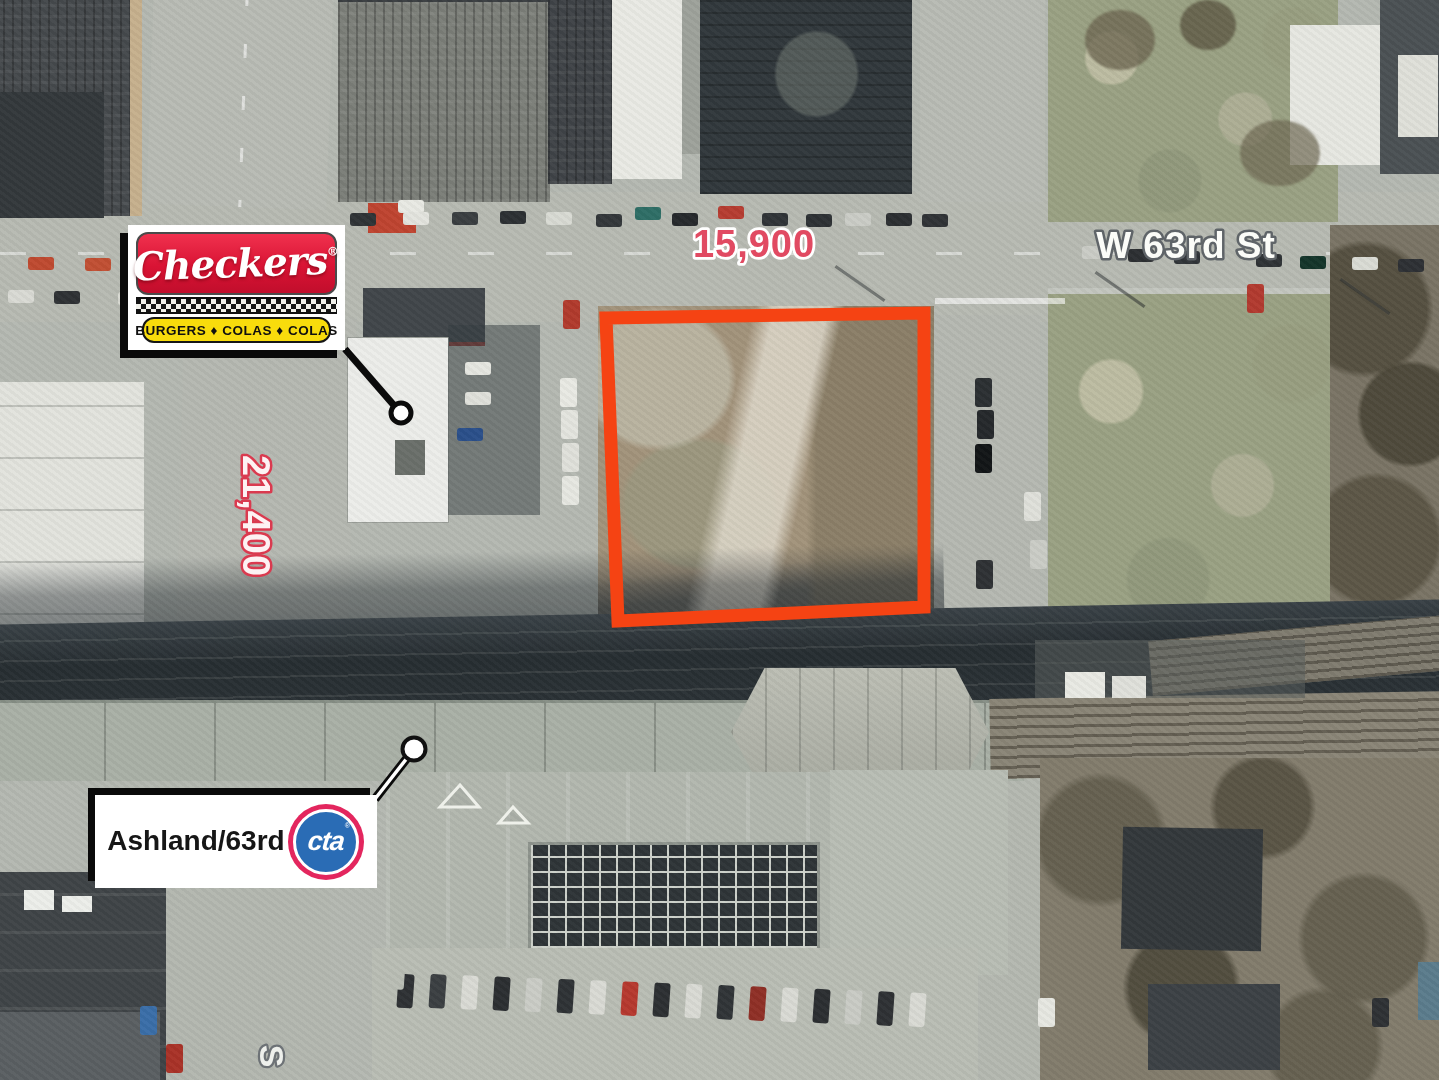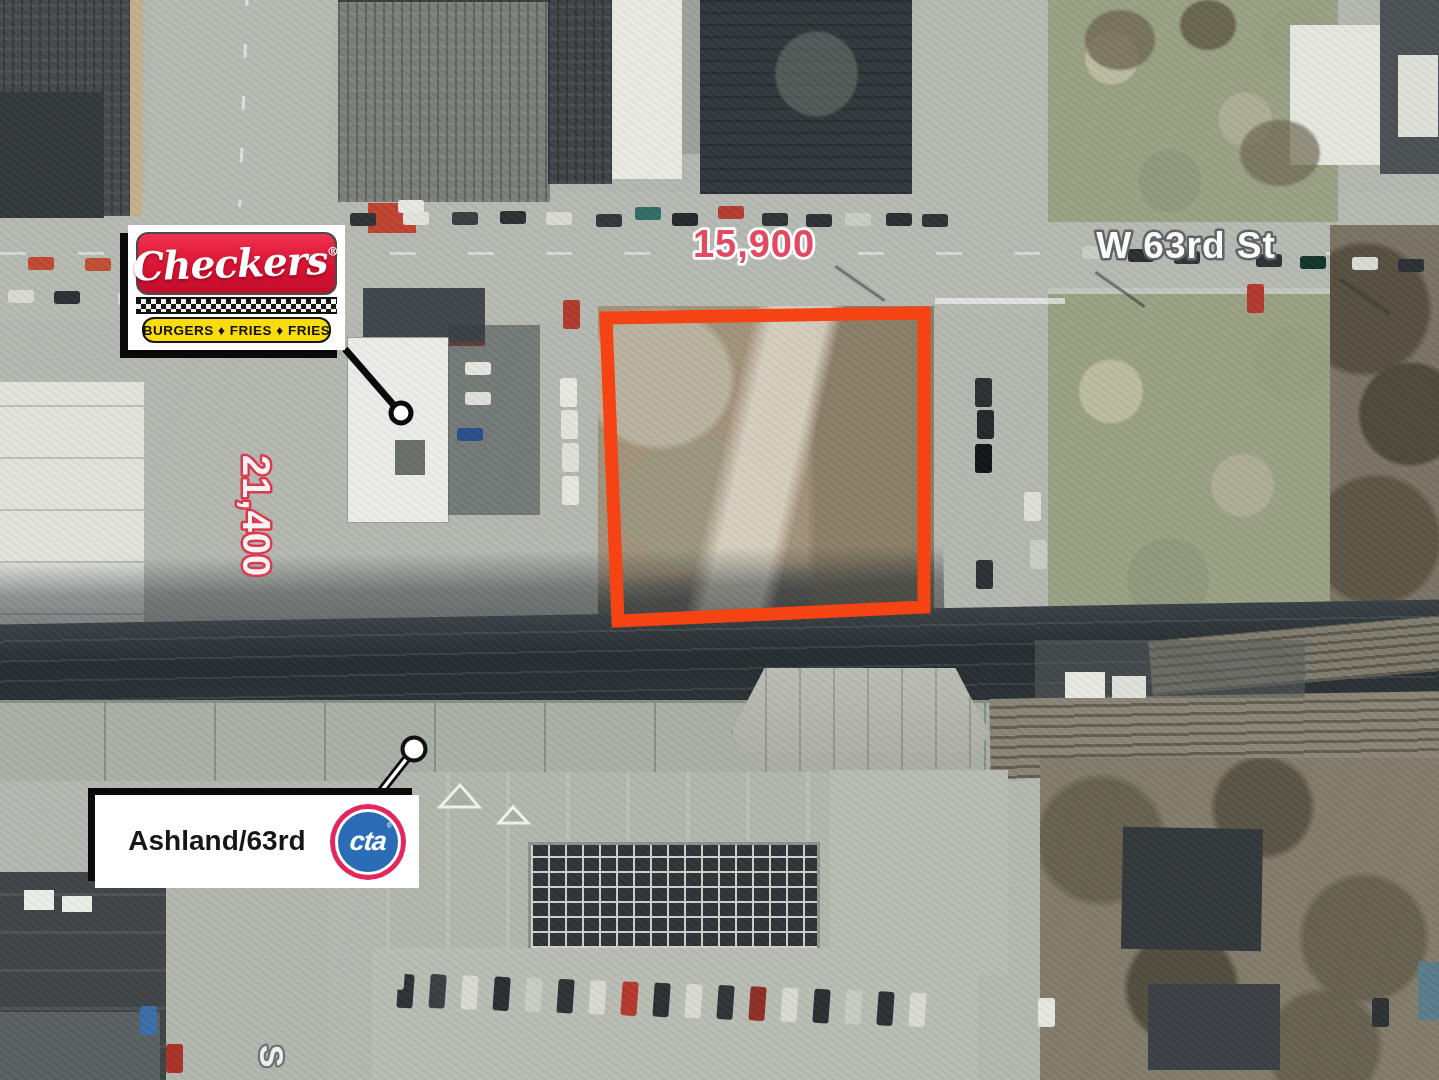--- a/index.html
+++ b/index.html
@@ -175,25 +175,25 @@
     <text x="256" y="516" transform="rotate(90 256 516)" text-anchor="middle" dominant-baseline="central" font-family="Liberation Sans, sans-serif" font-weight="bold" font-size="38" letter-spacing="1" fill="#fdf2f3" stroke="#da3a4f" stroke-width="5" paint-order="stroke" stroke-linejoin="round">21,400</text>
     <text x="272" y="1056" transform="rotate(90 272 1056)" text-anchor="middle" dominant-baseline="central" font-family="Liberation Sans, sans-serif" font-weight="bold" font-size="34" fill="#eef0ec" stroke="#6d7276" stroke-width="4.5" paint-order="stroke" stroke-linejoin="round">S</text>
   </svg>
 
   <div class="checkers-card" style="left:128px;top:225px;width:217px;height:125px;">
     <div class="ck-red">
       <div class="ck-script"><span>Checkers</span><span class="ck-reg">®</span></div>
     </div>
     <div class="ck-band"></div>
     <div class="ck-pill">
-        <span>BURGERS ♦ FRIES ♦ FRIES</span>
+        <span>BURGERS ♦ COLAS ♦ COLAS</span>
       </div>
   </div>
 
-  <div class="cta-card" style="left:95px;top:795px;width:324px;height:93px;">
+  <div class="cta-card" style="left:95px;top:795px;width:282px;height:93px;">
     <div class="cta-text">
       <div>Ashland/63rd</div>
     </div>
     <div class="cta-badge">
       <span class="cta-word">cta</span>
       <span class="cta-reg">®</span>
     </div>
   </div>
 
 </div>

